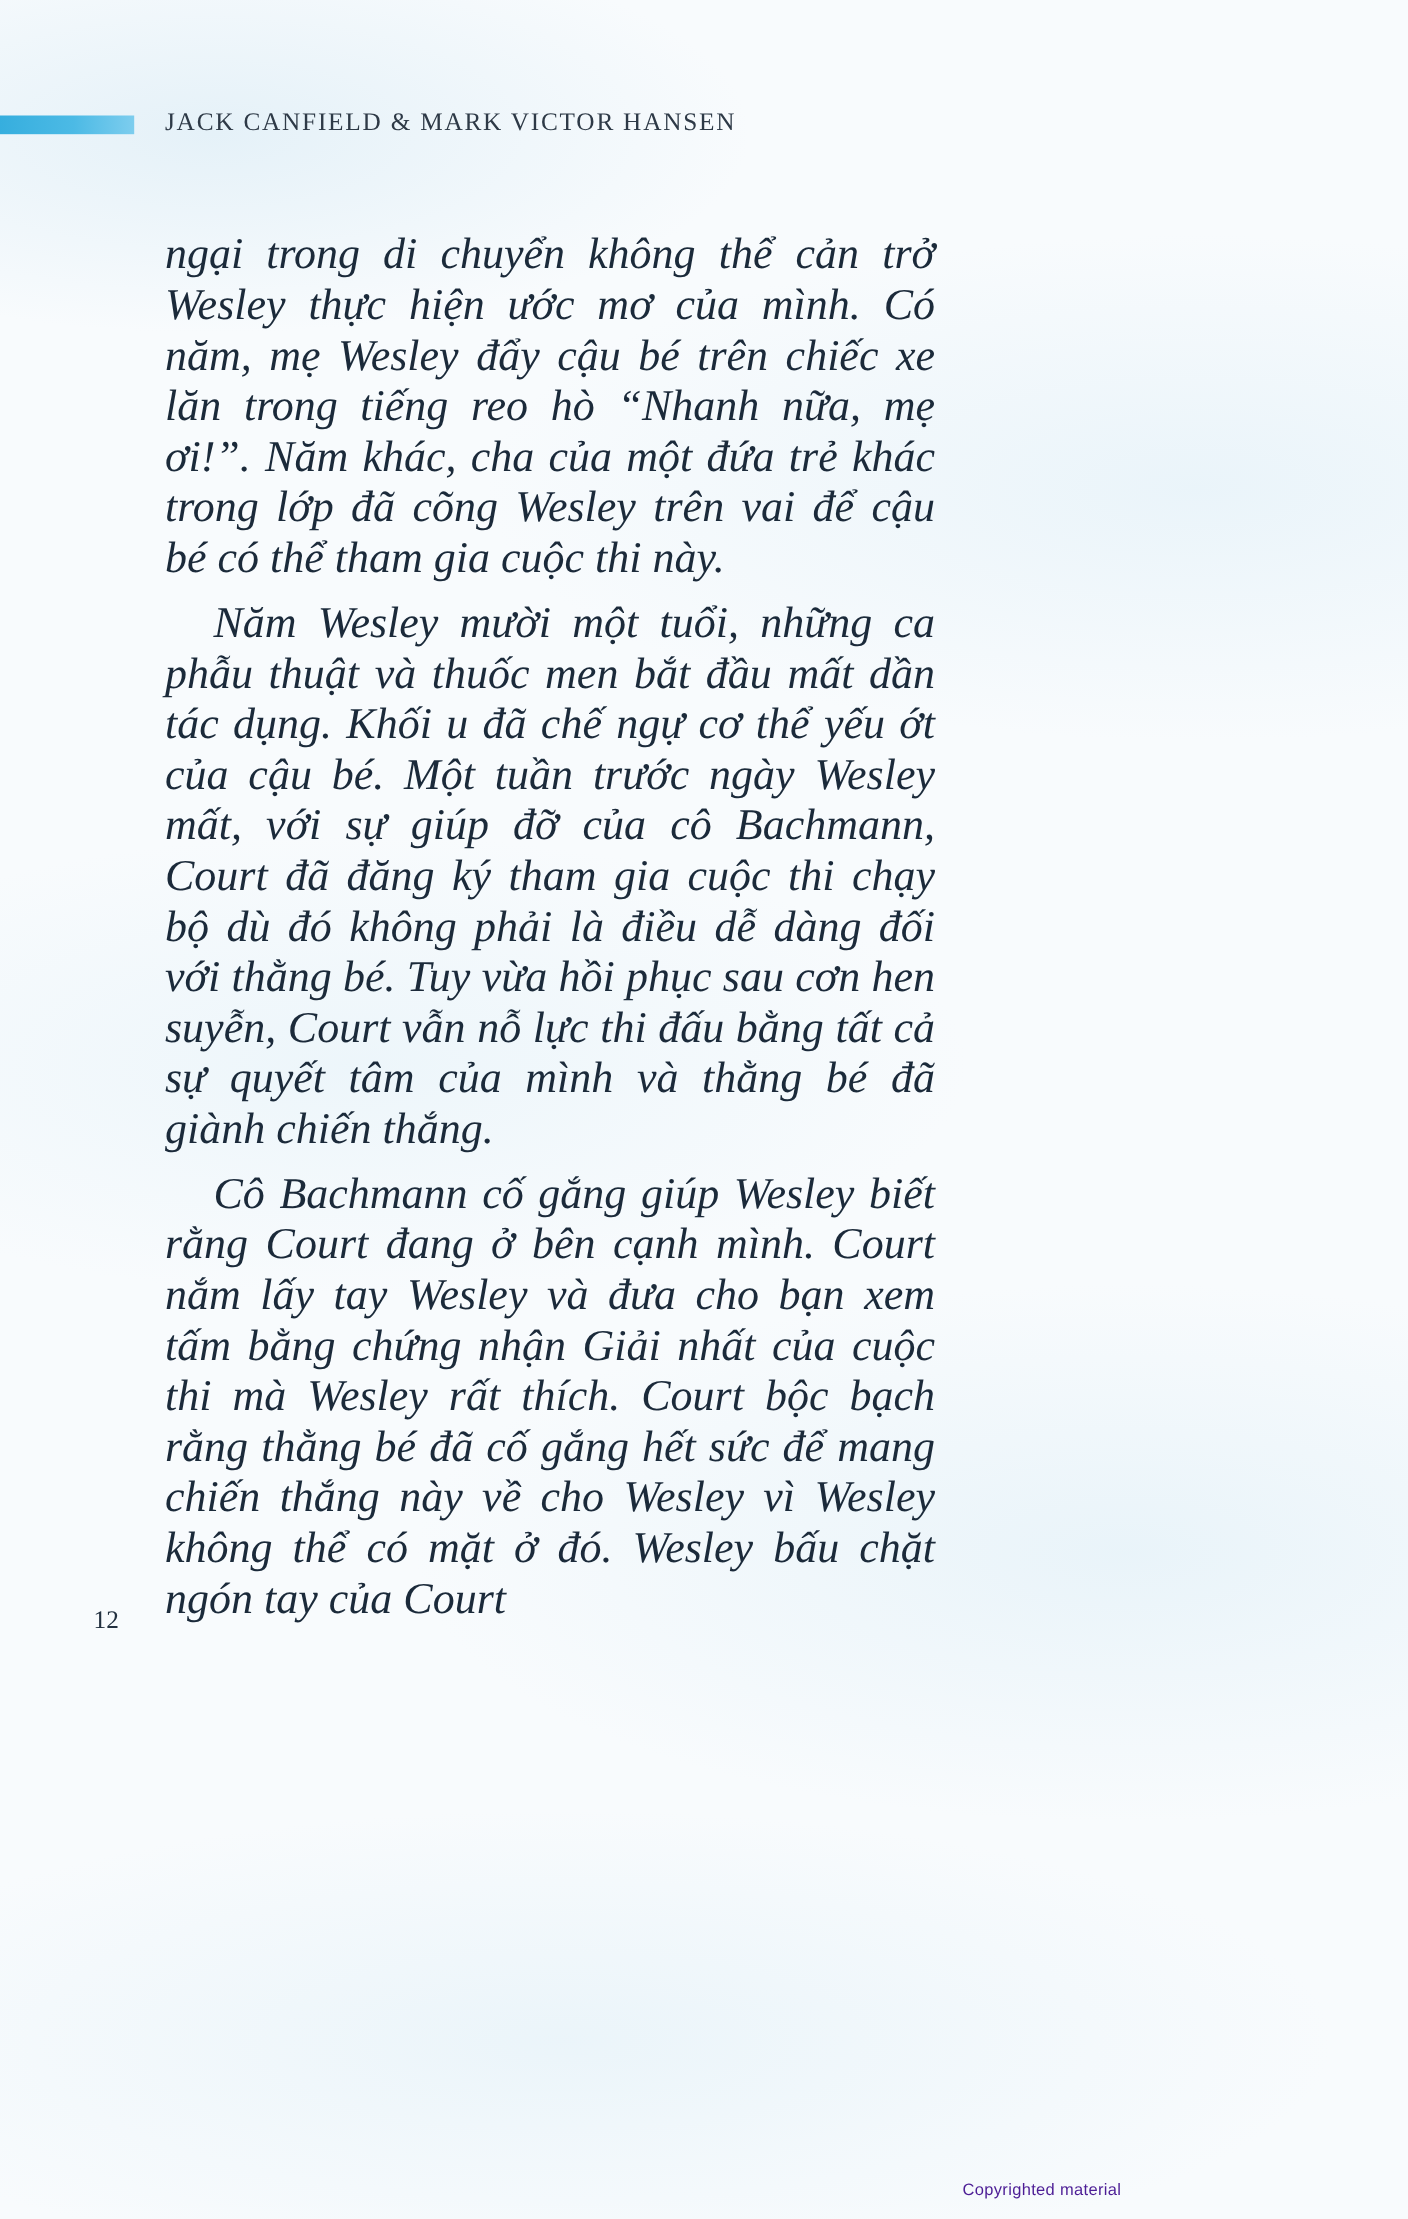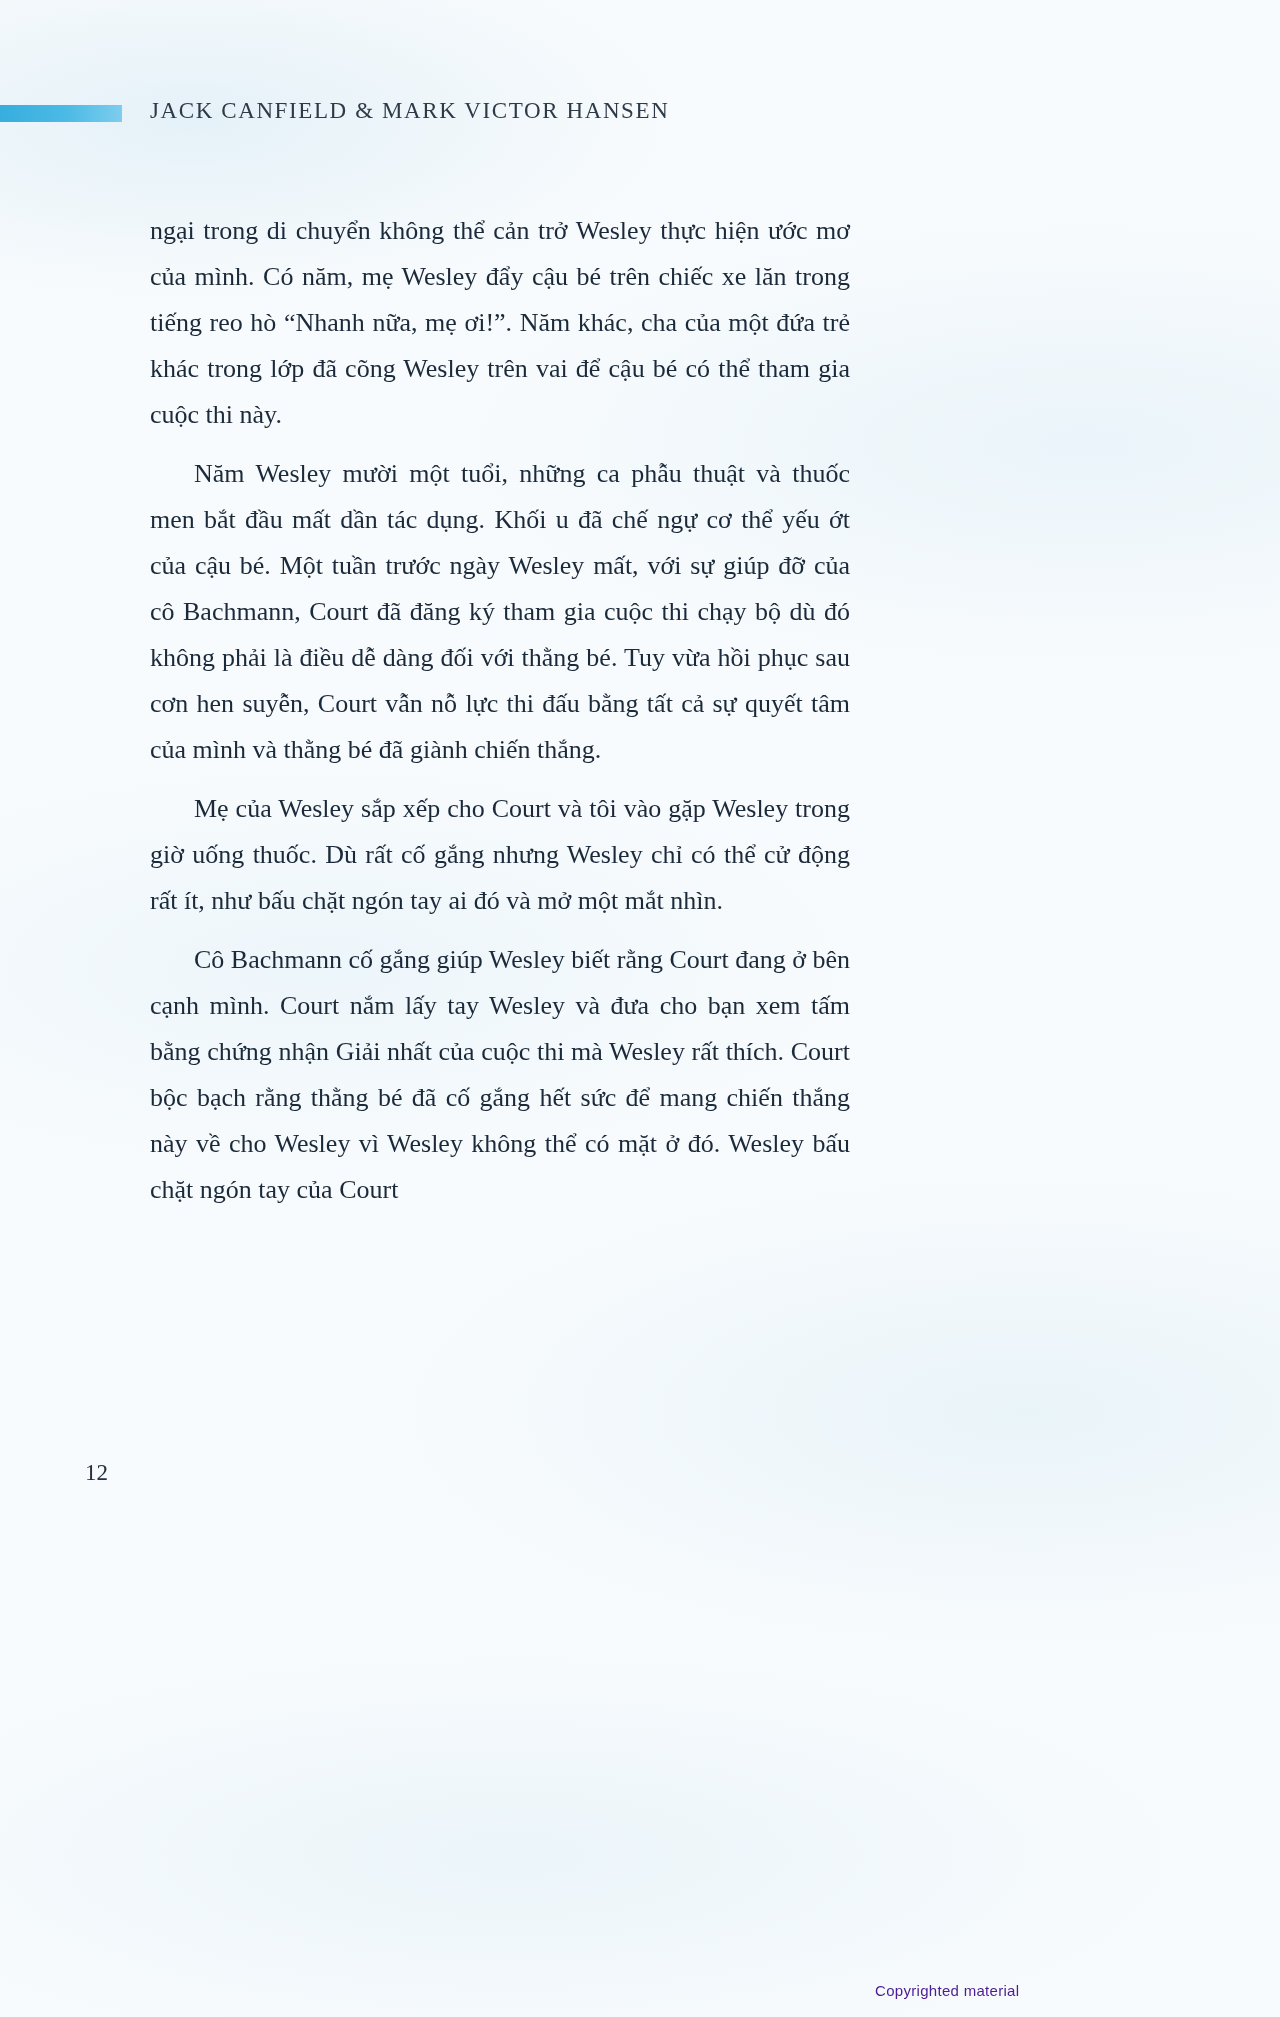--- a/index.html
+++ b/index.html
@@ -45,24 +45,25 @@
     letter-spacing: 1.6px;
     color: #2e3a47;
     white-space: nowrap;
   }
 
   .body-text {
     position: absolute;
     left: 150px;
     top: 208px;
     width: 700px;
-    font-size: 26px;
+    font-size: 40px;
     line-height: 46px;
     color: #1b2a3a;
     text-align: justify;
+    font-style: italic;
   }
 
   .body-text p {
     margin: 0 0 13px 0;
     text-indent: 44px;
   }
 
   .body-text p.first {
     text-indent: 0;
   }
@@ -90,21 +91,20 @@
 
 <div class="page">
 
   <div class="accent-bar"></div>
 
   <div class="running-header">JACK CANFIELD &amp; MARK VICTOR HANSEN</div>
 
   <div class="body-text">
     <p class="first">ngại trong di chuyển không thể cản trở Wesley thực hiện ước mơ của mình. Có năm, mẹ Wesley đẩy cậu bé trên chiếc xe lăn trong tiếng reo hò “Nhanh nữa, mẹ ơi!”. Năm khác, cha của một đứa trẻ khác trong lớp đã cõng Wesley trên vai để cậu bé có thể tham gia cuộc thi này.</p>
     <p>Năm Wesley mười một tuổi, những ca phẫu thuật và thuốc men bắt đầu mất dần tác dụng. Khối u đã chế ngự cơ thể yếu ớt của cậu bé. Một tuần trước ngày Wesley mất, với sự giúp đỡ của cô Bachmann, Court đã đăng ký tham gia cuộc thi chạy bộ dù đó không phải là điều dễ dàng đối với thằng bé. Tuy vừa hồi phục sau cơn hen suyễn, Court vẫn nỗ lực thi đấu bằng tất cả sự quyết tâm của mình và thằng bé đã giành chiến thắng.</p>
-    <p>Mẹ của Wesley sắp xếp cho Court và tôi vào gặp Wesley trong giờ uống thuốc. Dù rất cố gắng nhưng Wesley chỉ có thể cử động rất ít, như bấu chặt ngón tay ai đó và mở một mắt nhìn.</p>
     <p>Cô Bachmann cố gắng giúp Wesley biết rằng Court đang ở bên cạnh mình. Court nắm lấy tay Wesley và đưa cho bạn xem tấm bằng chứng nhận Giải nhất của cuộc thi mà Wesley rất thích. Court bộc bạch rằng thằng bé đã cố gắng hết sức để mang chiến thắng này về cho Wesley vì Wesley không thể có mặt ở đó. Wesley bấu chặt ngón tay của Court</p>
   </div>
 
   <div class="page-number">12</div>
 
   <div class="watermark">Copyrighted material</div>
 
 </div>
 
 </body></html>

